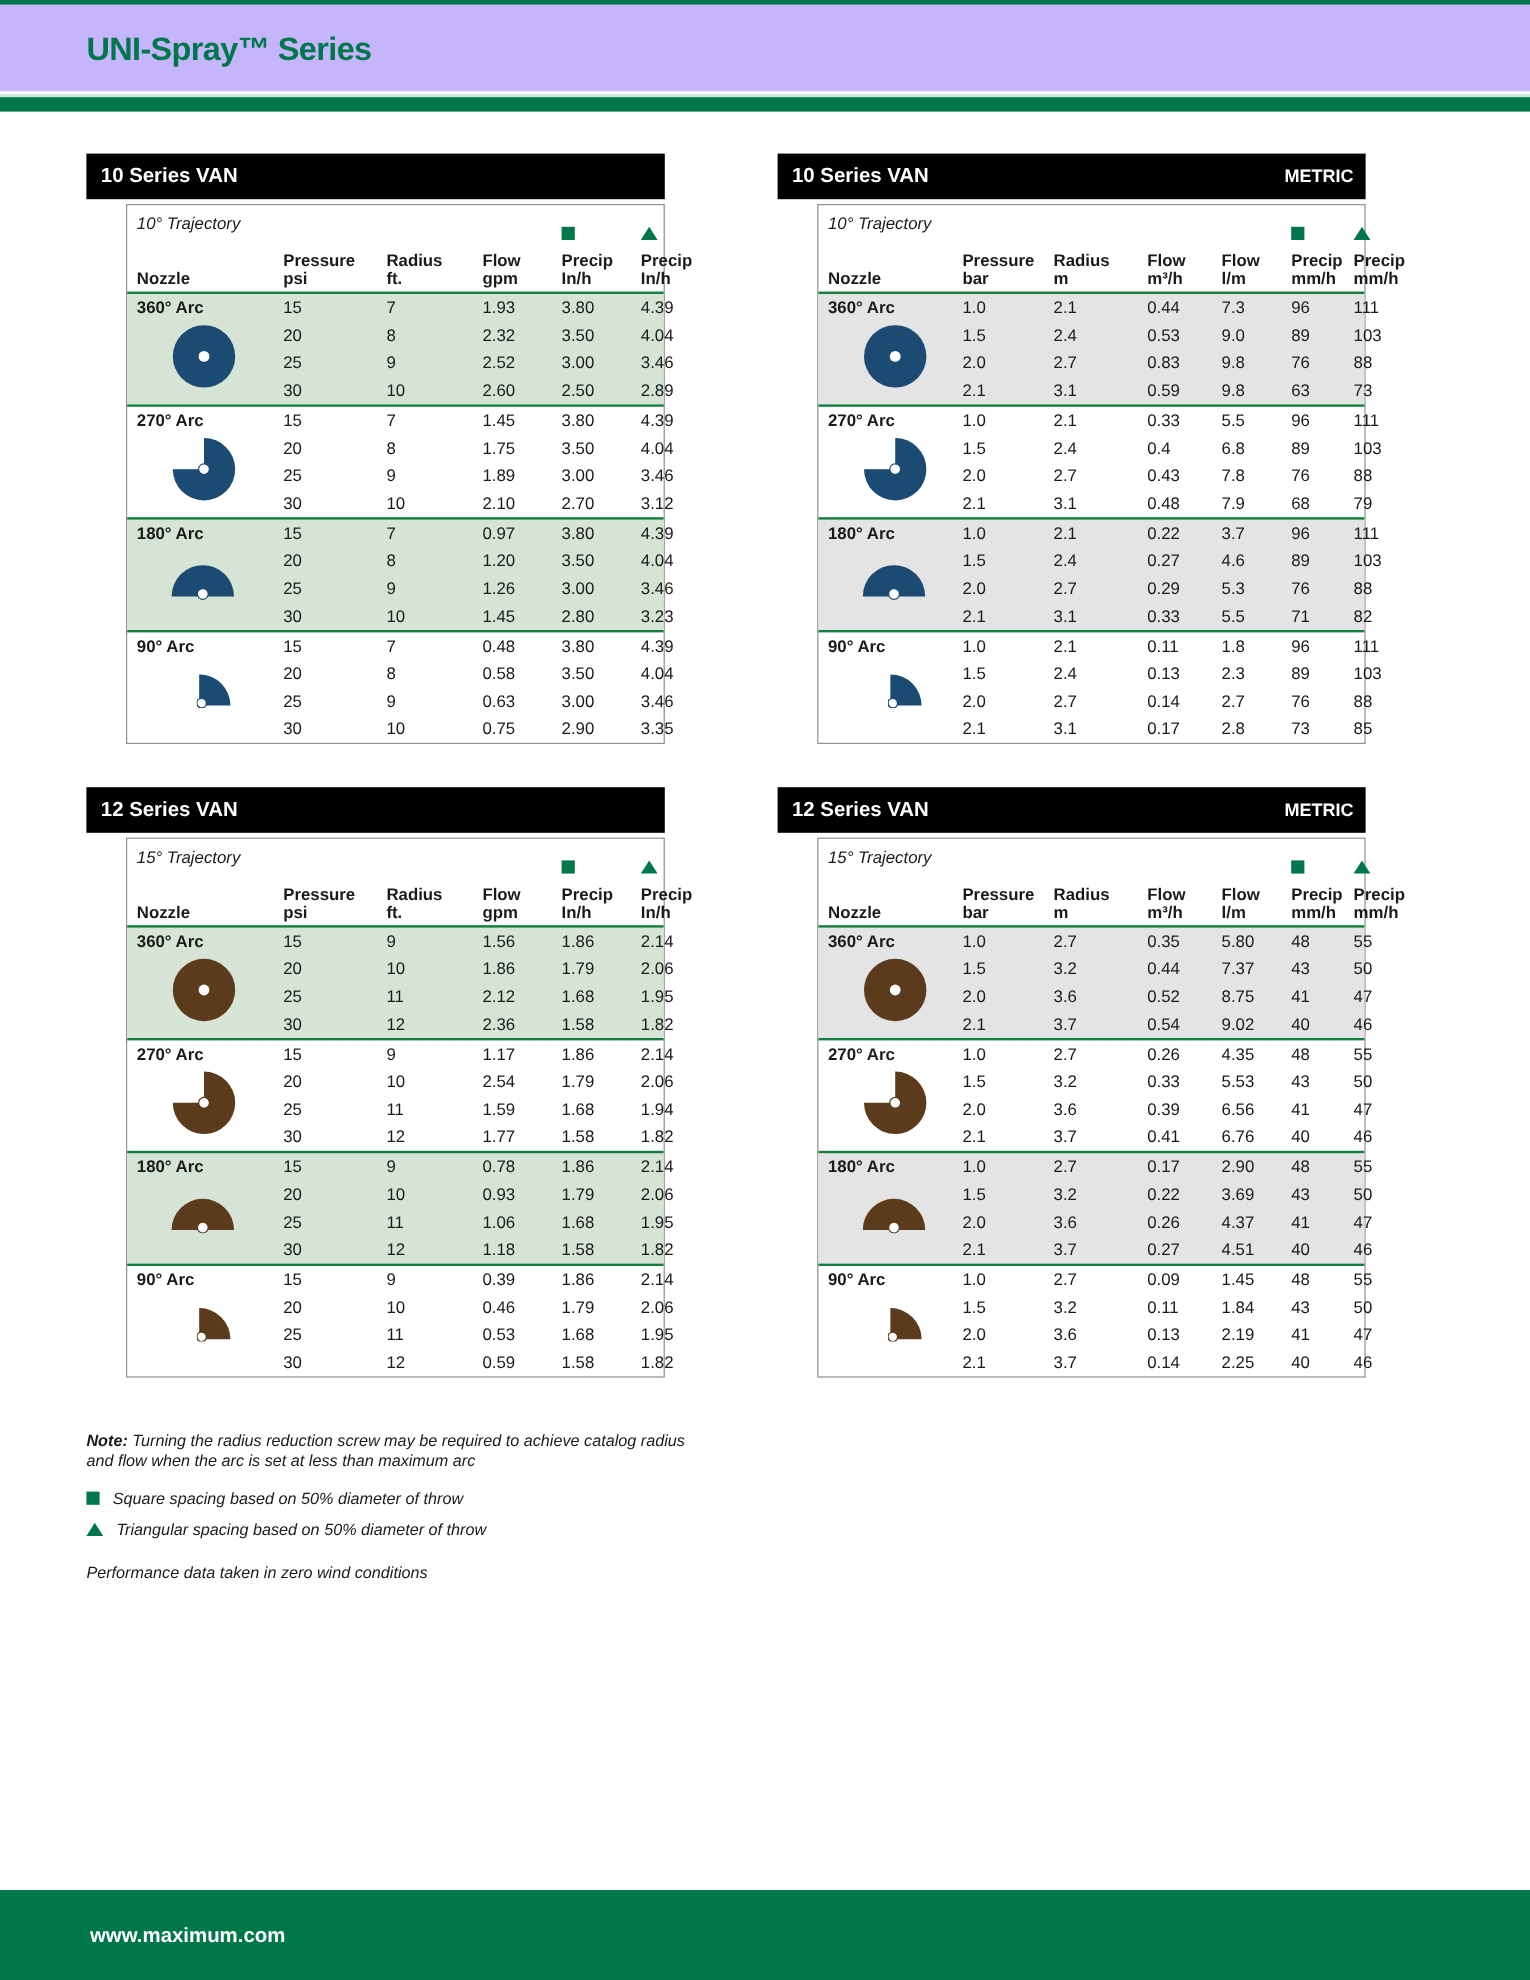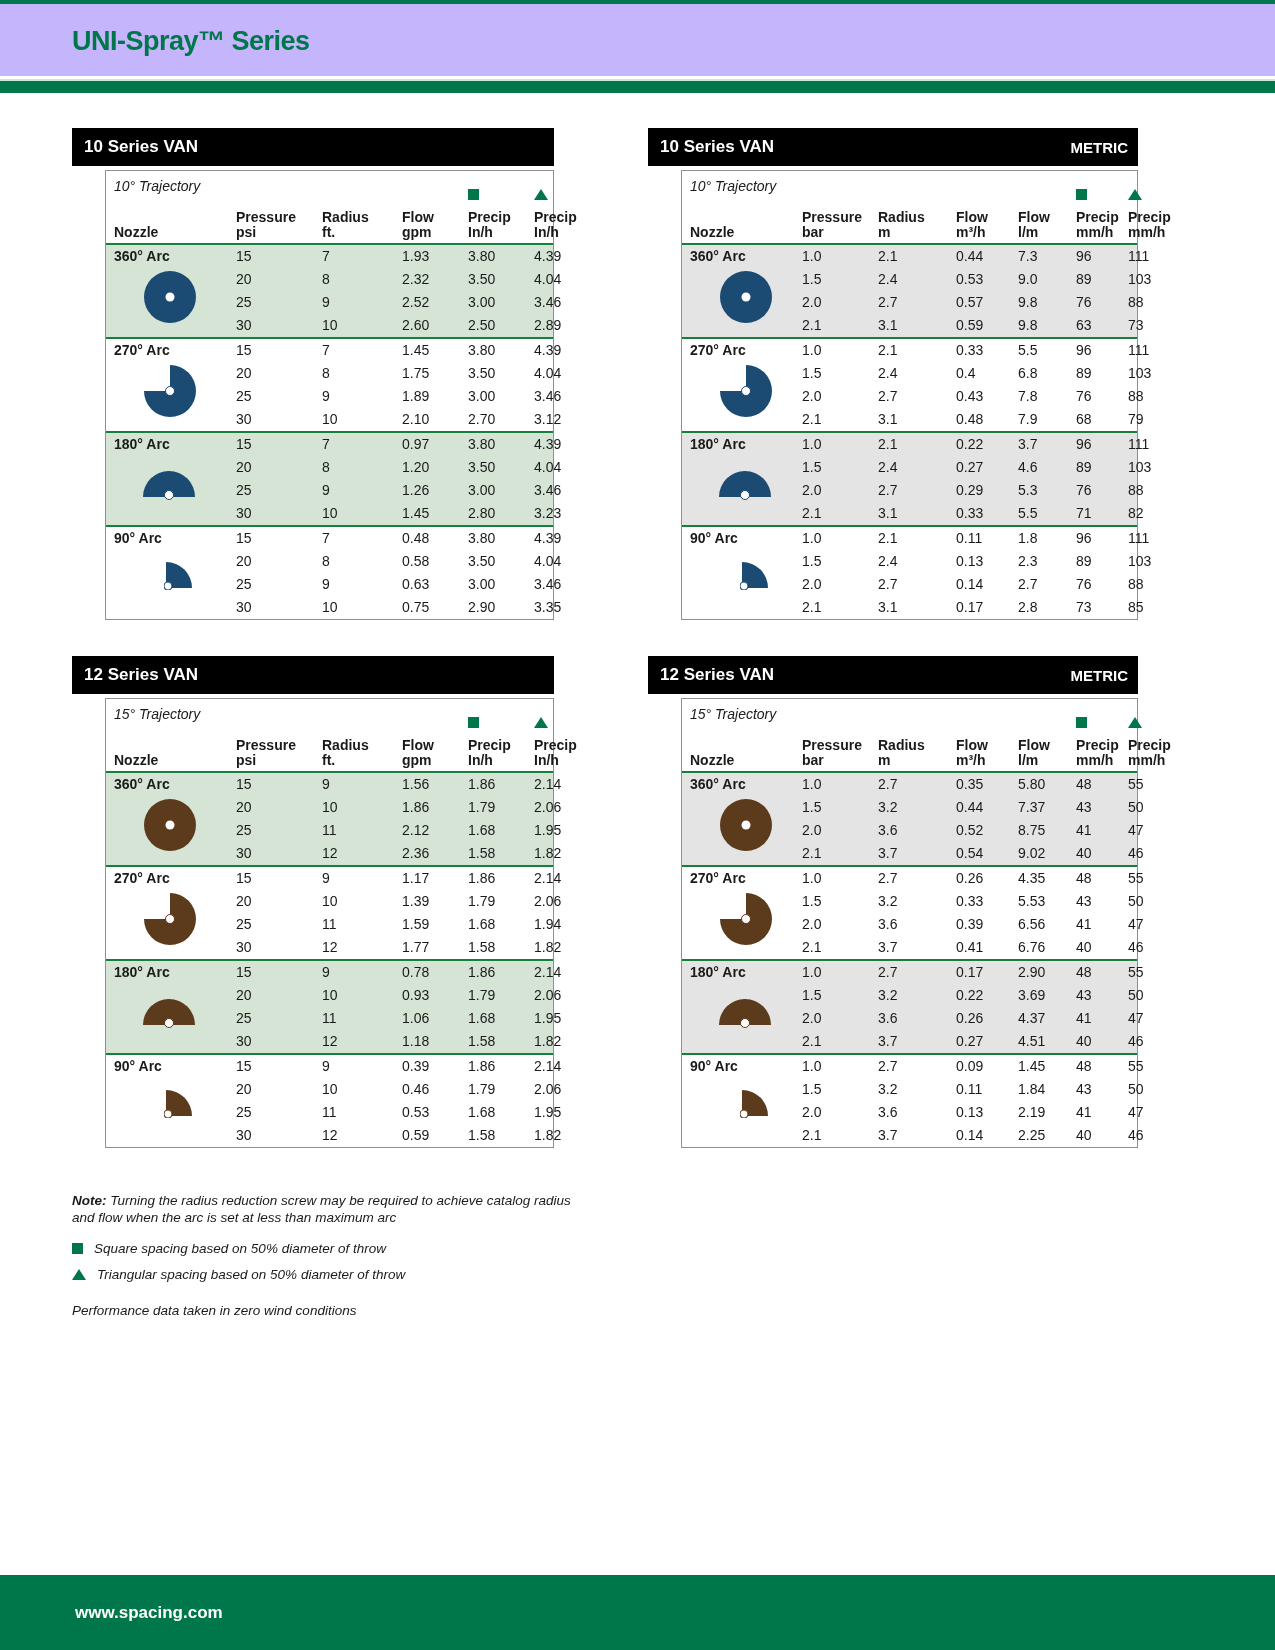--- a/index.html
+++ b/index.html
@@ -326,21 +326,21 @@
           <div class="cell">2.4</div>
           <div class="cell">0.53</div>
           <div class="cell">9.0</div>
           <div class="cell">89</div>
           <div class="cell">103</div>
         </div>
         <div class="row data">
           <div class="cell"></div>
           <div class="cell">2.0</div>
           <div class="cell">2.7</div>
-          <div class="cell">0.57</div>
+          <div class="cell">0.83</div>
           <div class="cell">9.8</div>
           <div class="cell">76</div>
           <div class="cell">88</div>
         </div>
         <div class="row data">
           <div class="cell"></div>
           <div class="cell">2.1</div>
           <div class="cell">3.1</div>
           <div class="cell">0.59</div>
           <div class="cell">9.8</div>
@@ -565,21 +565,21 @@
           <div class="cell">15</div>
           <div class="cell">9</div>
           <div class="cell">1.17</div>
           <div class="cell">1.86</div>
           <div class="cell">2.14</div>
         </div>
         <div class="row data">
           <div class="cell"></div>
           <div class="cell">20</div>
           <div class="cell">10</div>
-          <div class="cell">1.39</div>
+          <div class="cell">2.54</div>
           <div class="cell">1.79</div>
           <div class="cell">2.06</div>
         </div>
         <div class="row data">
           <div class="cell"></div>
           <div class="cell">25</div>
           <div class="cell">11</div>
           <div class="cell">1.59</div>
           <div class="cell">1.68</div>
           <div class="cell">1.94</div>
@@ -898,14 +898,14 @@
     <span>Square spacing based on 50% diameter of throw</span>
   </div>
   <div class="legend-line">
     <span class="tri"></span>
     <span>Triangular spacing based on 50% diameter of throw</span>
   </div>
   <div class="perf-note">Performance data taken in zero wind conditions</div>
 </div>
 
 <div class="footer">
-  <span class="url">www.spacing.com</span>
+  <span class="url">www.maximum.com</span>
 </div>
 
 </body></html>

